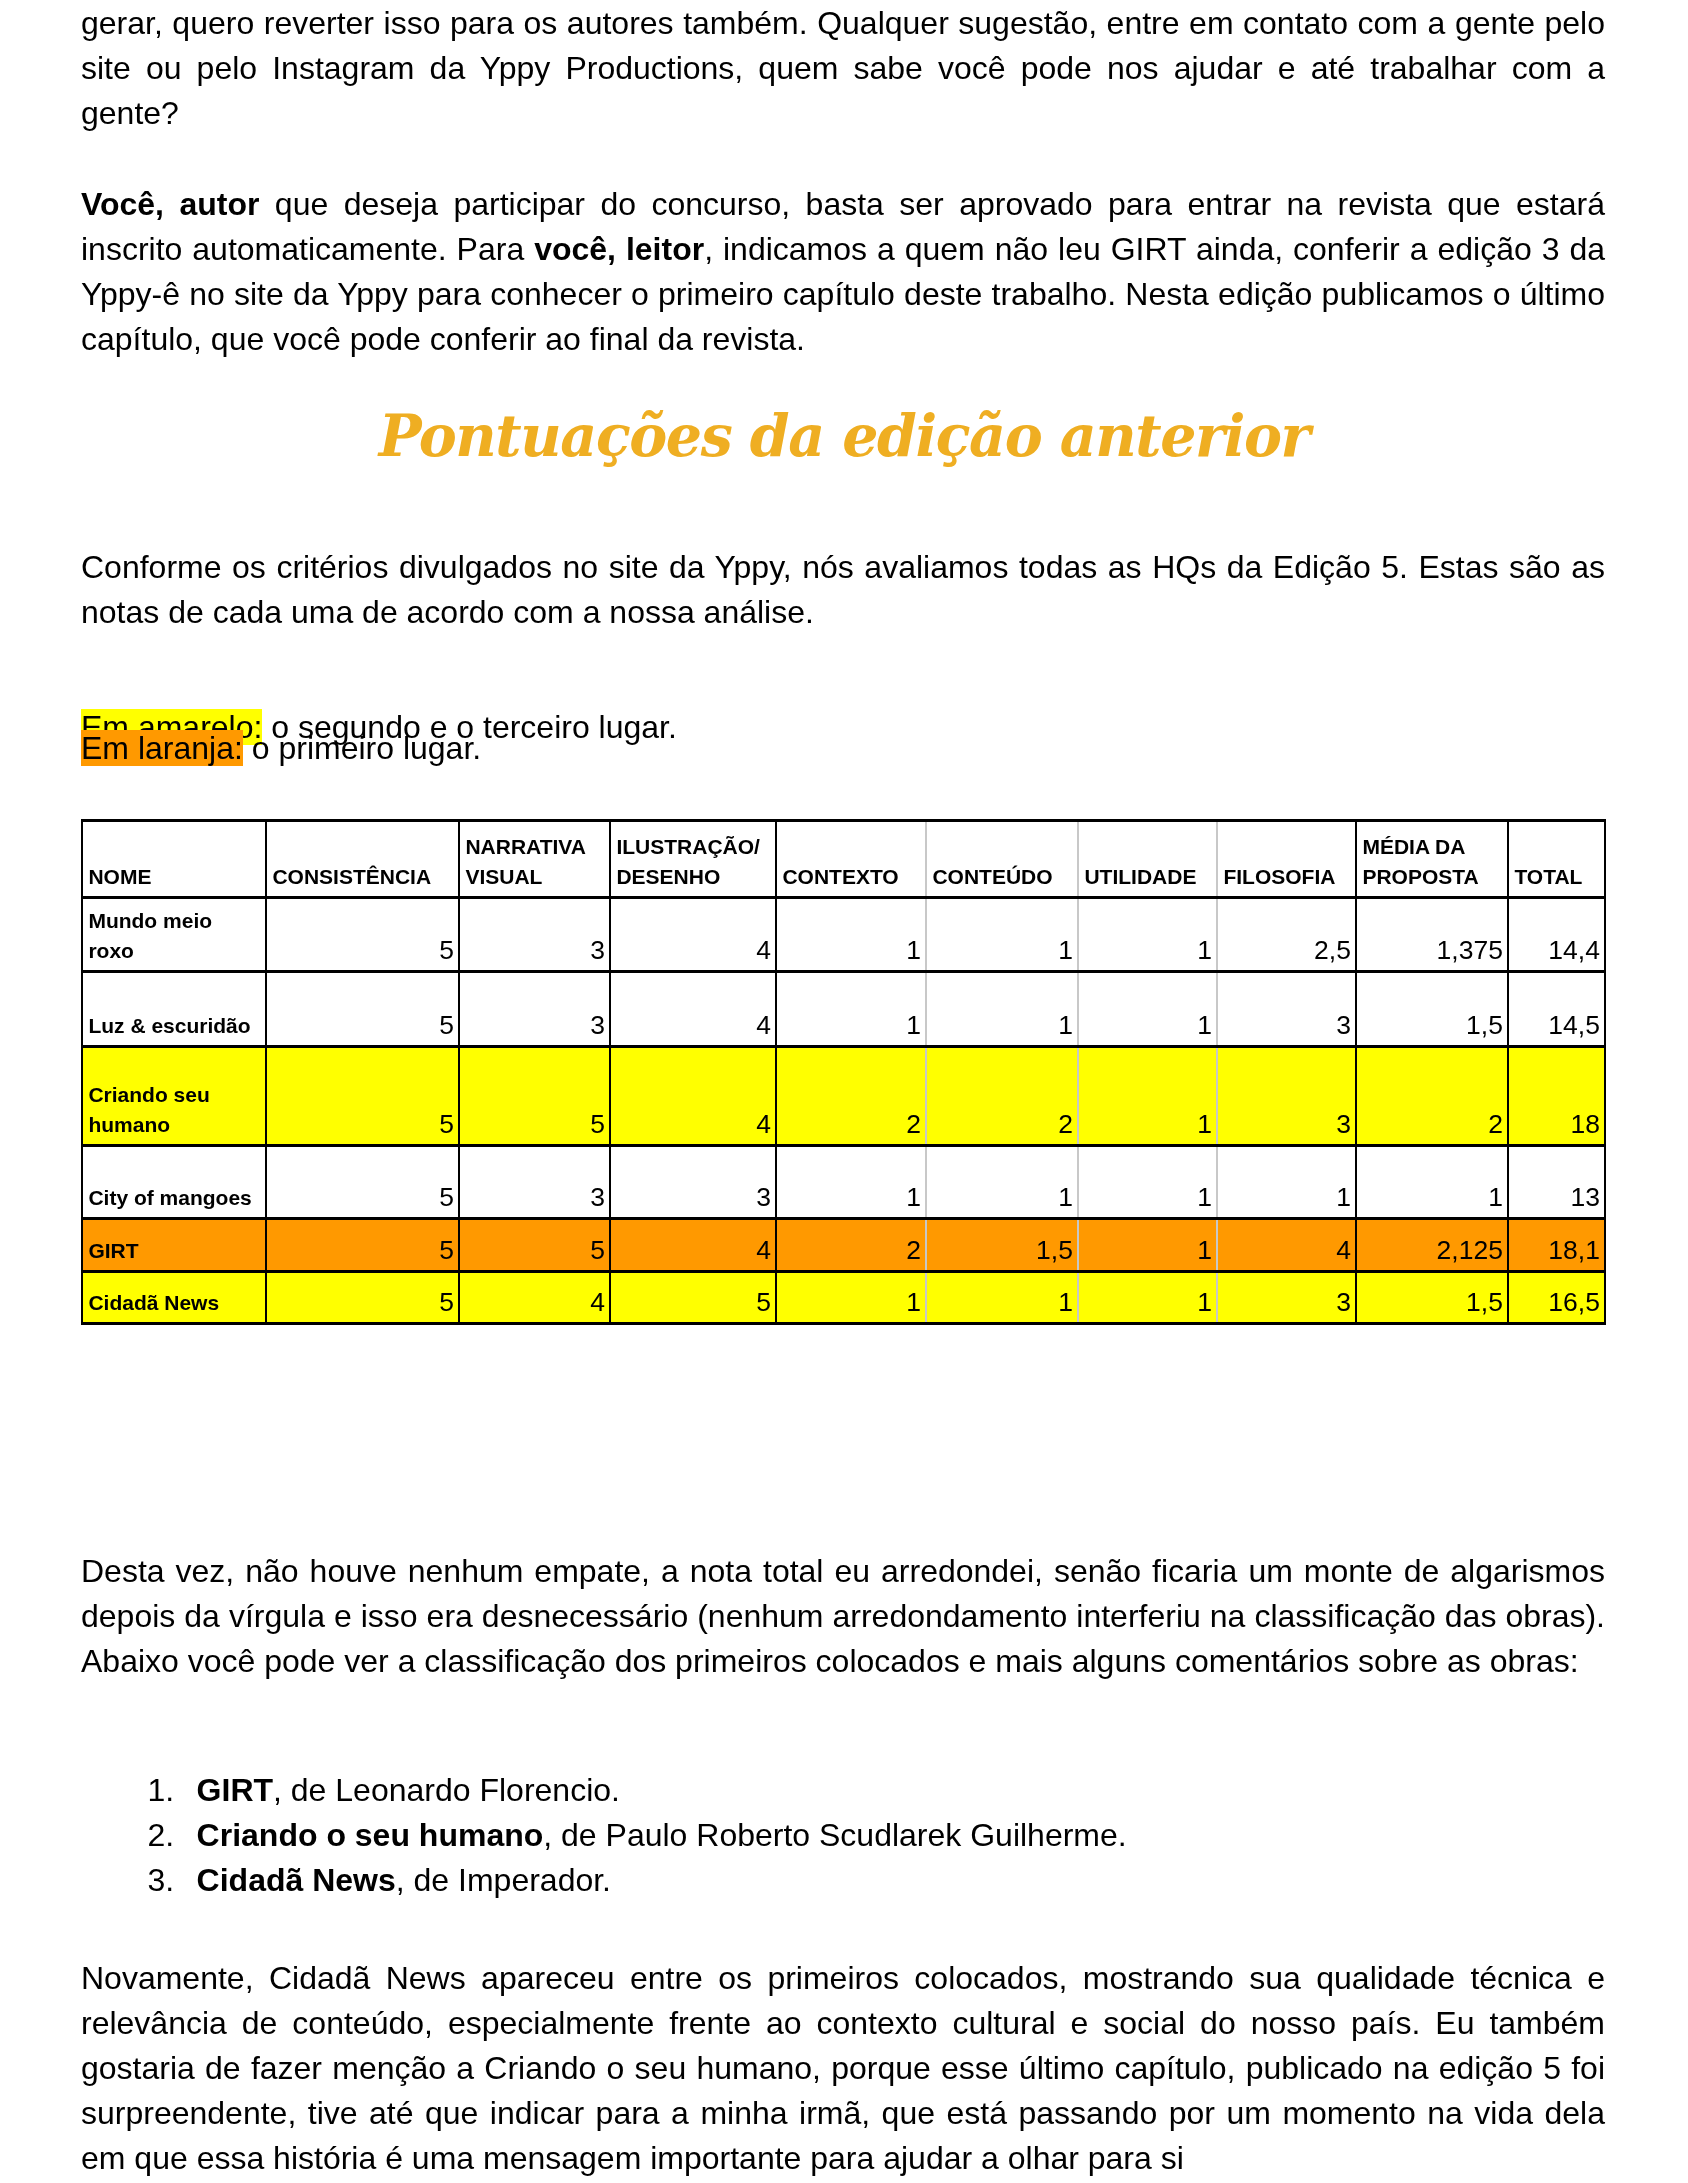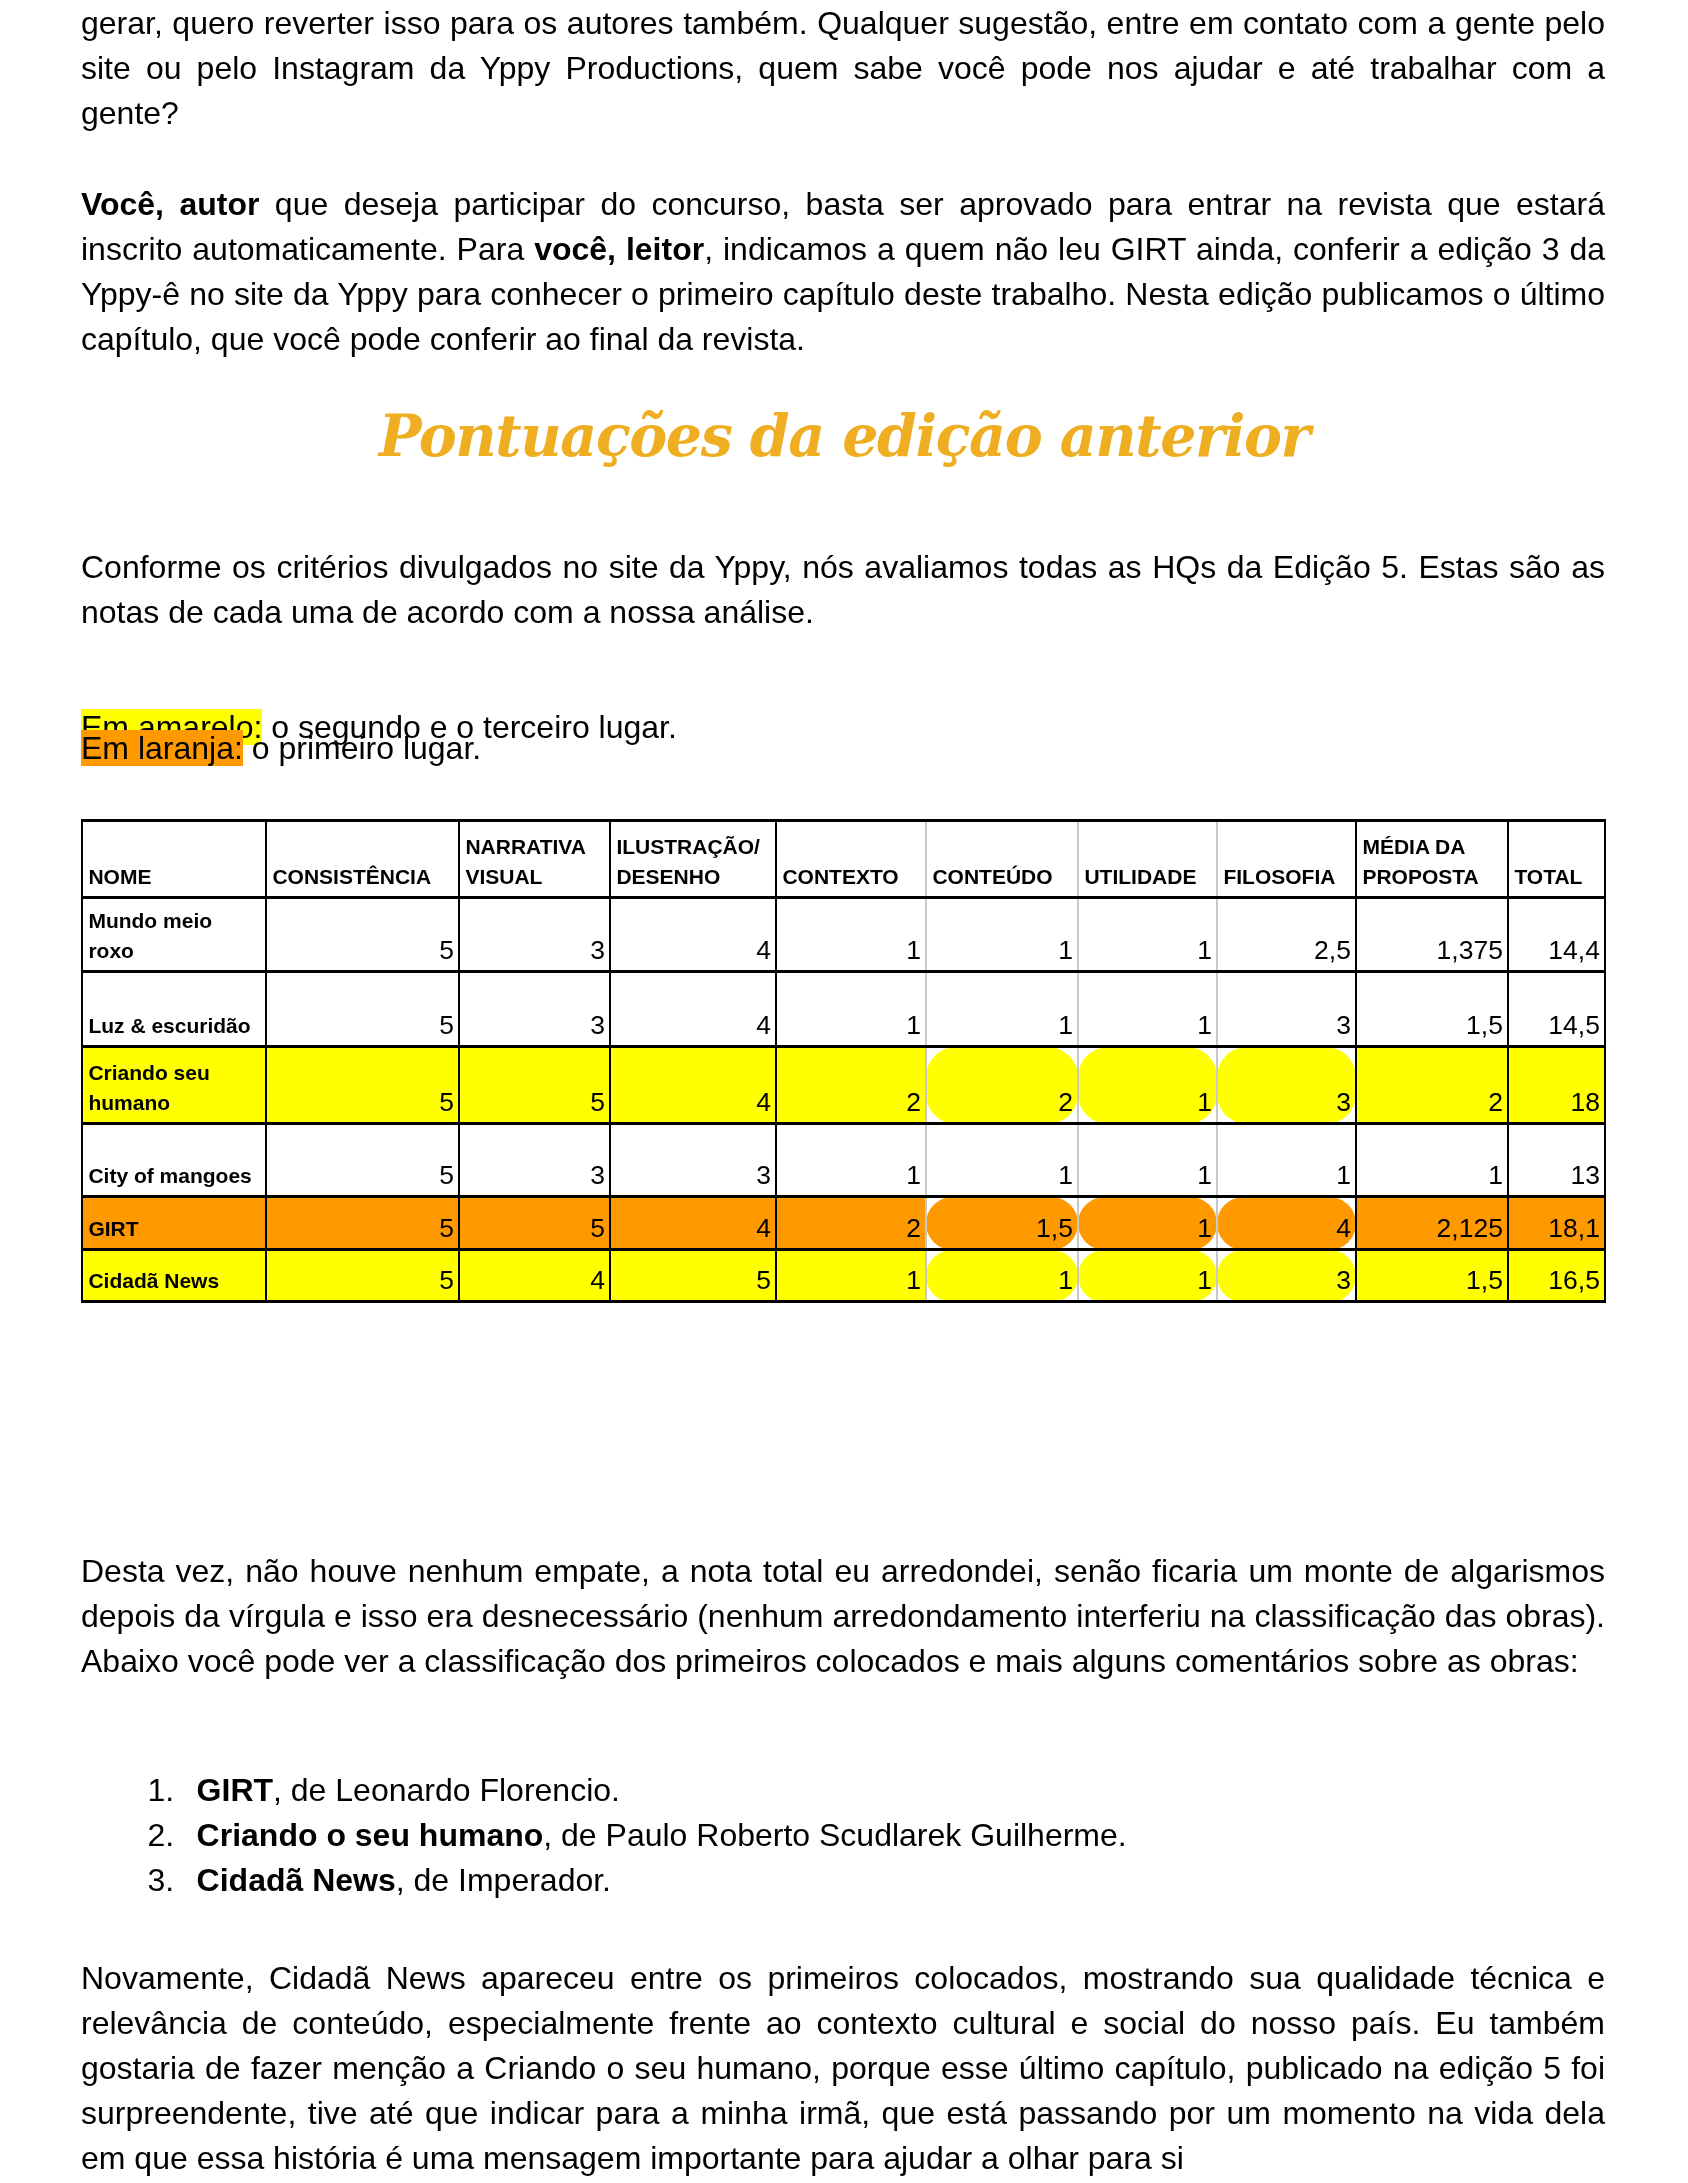--- a/index.html
+++ b/index.html
@@ -14,21 +14,21 @@
   .legend { position: absolute; left: 81px; font-size: 32px; line-height: 45px; margin: 0; }
   .hl-y { background: #FFFF00; }
   .hl-o { background: #FF9900; }
   table.scores { position: absolute; left: 81px; top: 819px; width: 1524px; border-collapse: collapse;
                  table-layout: fixed; }
   table.scores td, table.scores th { border: 2px solid #000; padding: 0 5.4px 4.1px 5.4px; vertical-align: bottom; }
   table.scores tr { border-top: 3.4px solid #000; border-bottom: 3.4px solid #000; }
   table.scores th { font-size: 21px; font-weight: bold; text-align: left; line-height: 30px; }
   table.scores td.name { font-size: 21px; font-weight: bold; text-align: left; line-height: 30px; }
   table.scores td.num { font-size: 26.5px; text-align: right; line-height: 31px; padding-right: 4.1px; }
-  table.scores .gl { border-left-color: #c8c8c8; border-radius: 30px; }
+  table.scores .gl { border-left-color: #c8c8c8; }
   table.scores .gr { border-right-color: #c8c8c8; }
   tr.row-yellow td { background: #FFFF00; }
   tr.row-orange td { background: #FF9900; }
   ol.ranking { position: absolute; left: 81px; top: 1768px; margin: 0; padding-left: 102px;
                font-size: 32px; line-height: 45px; }
   ol.ranking li { padding-left: 13.6px; }
 </style>
 </head>
 <body>
 
@@ -88,21 +88,21 @@
         <td class="num ">5</td>
         <td class="num ">3</td>
         <td class="num ">4</td>
         <td class="num gr">1</td>
         <td class="num gl gr">1</td>
         <td class="num gl gr">1</td>
         <td class="num gl">3</td>
         <td class="num ">1,5</td>
         <td class="num ">14,5</td>
       </tr>
-      <tr class="row-yellow" style="height: 77px;">
+      <tr class="row-yellow" style="height: 99px;">
         <td class="name">Criando seu humano</td>
         <td class="num ">5</td>
         <td class="num ">5</td>
         <td class="num ">4</td>
         <td class="num gr">2</td>
         <td class="num gl gr">2</td>
         <td class="num gl gr">1</td>
         <td class="num gl">3</td>
         <td class="num ">2</td>
         <td class="num ">18</td>

